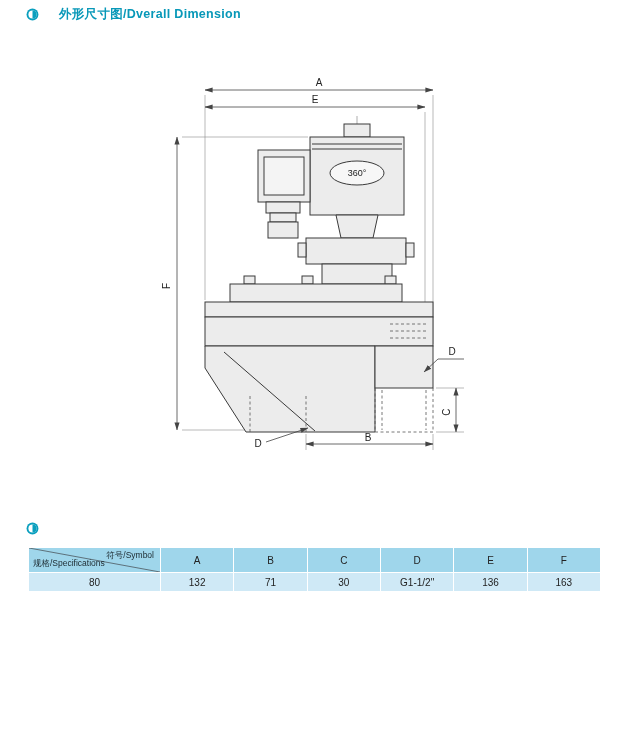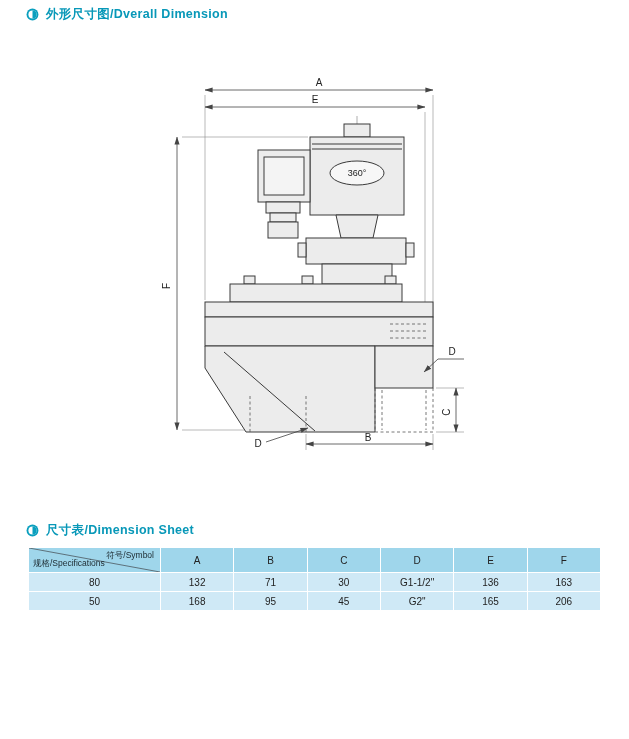--- a/index.html
+++ b/index.html
@@ -4,21 +4,21 @@
 <style>
   * { box-sizing: border-box; margin: 0; padding: 0; }
   html, body { background: #fff; }
   body {
     width: 629px; height: 739px; position: relative;
     font-family: "Liberation Sans", sans-serif;
     overflow: hidden;
   }
   .section-header {
     position: absolute; left: 26px;
-    display: flex; align-items: center; gap: 7px;
+    display: flex; align-items: center; gap: 20px;
   }
   #hdr1 { top: 6px; }
   #hdr2 { top: 522px; }
   .section-title {
     color: #0898b8; font-size: 12.5px; font-weight: bold; letter-spacing: 0.3px;
   }
   #drawing-svg { position: absolute; left: 0; top: 0; width: 629px; height: 512px; }
   .dim-table {
     position: absolute; left: 28px; top: 547px; width: 573px;
     border-collapse: collapse; table-layout: fixed;
@@ -134,21 +134,20 @@
   </svg>
   <span class="section-title">外形尺寸图/Dverall Dimension</span>
 </div>
 
 <div class="section-header" id="hdr2">
   <svg width="13" height="13" viewBox="0 0 14 14">
     <circle cx="7" cy="7" r="6.4" fill="#0a9fbe"></circle>
     <circle cx="7" cy="7" r="4.4" fill="#ffffff"></circle>
     <path d="M7 2.6 A4.4 4.4 0 0 1 7 11.4 Z" fill="#0a9fbe"></path>
   </svg>
-  <span class="section-title">尺寸表/Dimension Sheet</span>
 </div>
 
 <table class="dim-table">
   <colgroup>
     <col style="width:132px">
     <col>
       <col>
       <col>
       <col>
       <col>
@@ -174,23 +173,14 @@
   <tbody>
     <tr>
       <td>80</td>
       <td>132</td>
       <td>71</td>
       <td>30</td>
       <td>G1-1/2"</td>
       <td>136</td>
       <td>163</td>
     </tr>
-    <tr>
-      <td>50</td>
-      <td>168</td>
-      <td>95</td>
-      <td>45</td>
-      <td>G2"</td>
-      <td>165</td>
-      <td>206</td>
-    </tr>
   </tbody>
 </table>
 
 </body></html>

